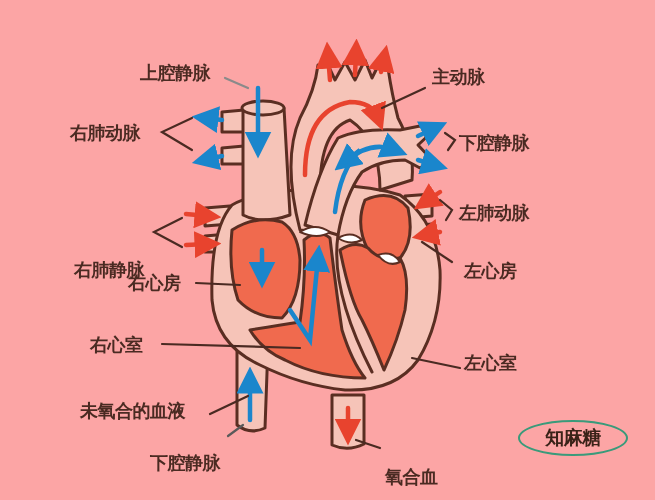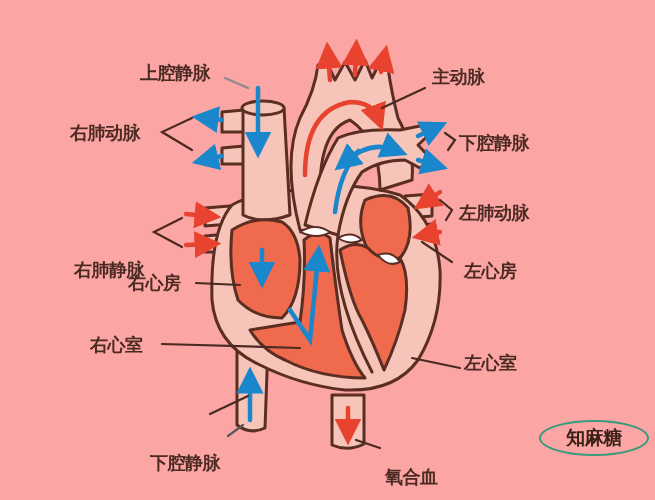--- a/index.html
+++ b/index.html
@@ -10,21 +10,21 @@
       font-family: "DejaVu Sans", sans-serif;
       font-weight: bold;
       font-size: 18px;
       color: #4a2a22;
       white-space: nowrap;
       line-height: 1;
       letter-spacing: -0.5px;
     }
     .brand {
       position: absolute;
-      left: 539px; top: 420px;
+      left: 518px; top: 420px;
       width: 110px; height: 36px;
       border: 2.5px solid #3a9a7a;
       border-radius: 50%;
       box-sizing: border-box;
       display: flex; align-items: center; justify-content: center; text-align: center;
     }
     .brand span {
       font-family: "DejaVu Sans", sans-serif;
       font-weight: bold;
       font-size: 19px;
@@ -153,20 +153,21 @@
       <path d="M460,368 L412,358"></path>
       <path d="M380,448 L356,440"></path>
     </g>
   </svg>
 
   <div class="label" style="left:140px; top:64px;">上腔静脉</div>
   <div class="label" style="left:70px; top:124px;">右肺动脉</div>
   <div class="label" style="left:74px; top:224px;margin-top:37px;">右肺静脉</div>
   <div class="label" style="left:128px; top:274px;font-family:Liberation Serif, serif;">右心房</div>
   <div class="label" style="left:90px; top:336px;">右心室</div>
+  <div class="label" style="left:80px; top:402px;">未氧合的血液</div>
   <div class="label" style="left:150px; top:454px;">下腔静脉</div>
 
   <div class="label" style="left:432px; top:68px;text-align:right;">主动脉</div>
   <div class="label" style="left:459px; top:134px;">下腔静脉</div>
   <div class="label" style="left:459px; top:204px;">左肺动脉</div>
   <div class="label" style="left:464px; top:262px;">左心房</div>
   <div class="label" style="left:464px; top:354px;">左心室</div>
   <div class="label" style="left:385px; top:444px;margin-top:24px;">氧合血</div>
 
   <div class="brand">

